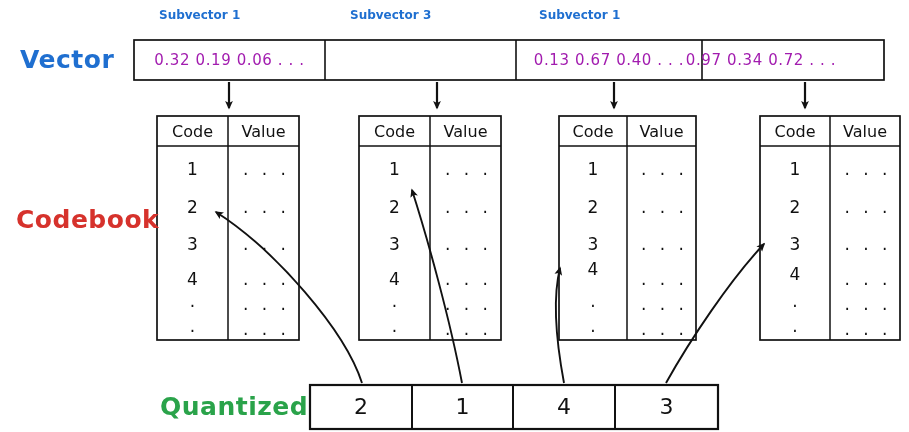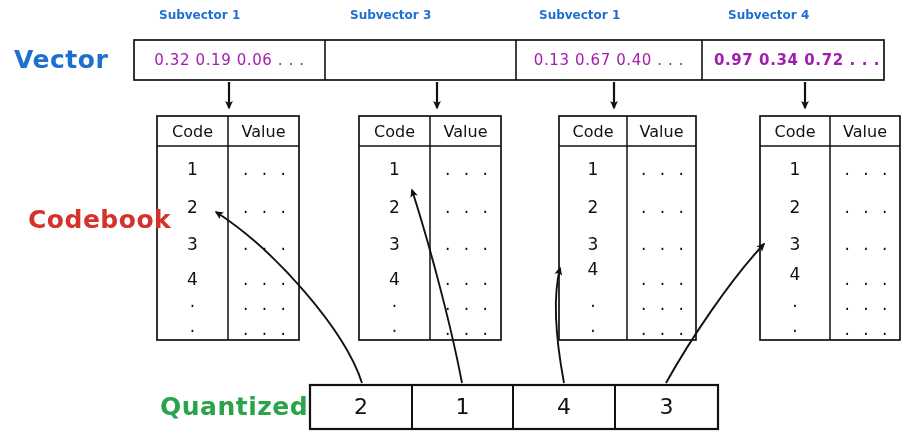--- a/index.html
+++ b/index.html
@@ -108,32 +108,31 @@
     </g>
 
     <g fill="none" stroke="#111" stroke-width="1.9">
       <path d="M362,383 C345,330 275,250 216,212" marker-end="url(#ah)"></path>
       <path d="M462,383 C450,320 428,240 412,190" marker-end="url(#ah)"></path>
       <path d="M564,383 C556,340 552,300 560,268" marker-end="url(#ah)"></path>
       <path d="M666,383 C690,340 730,280 764,244" marker-end="url(#ah)"></path>
     </g>
   </svg>
 
-  <div class="lbl side-label side-vector" style="left:14px;top:45px;">Vector</div>
-  <div class="lbl side-label side-codebook" style="left:28px;top:205px;">Codebook</div>
+  <div class="lbl side-label side-vector" style="left:20px;top:45px;">Vector</div>
+  <div class="lbl side-label side-codebook" style="left:16px;top:205px;">Codebook</div>
   <div class="lbl side-label side-quantized" style="left:160px;top:392px;">Quantized</div>
 
   <div class="sub-title" style="left:159px;top:8px;width:140px;">Subvector 1</div>
   <div class="sub-title" style="left:350px;top:8px;width:140px;">Subvector 3</div>
   <div class="sub-title" style="left:539px;top:8px;width:150px;">Subvector 1</div>
-  <div class="sub-title" style="left:728px;top:8px;width:150px;">Subvector 4</div>
 
   <div class="vec-cell" style="left:134px;width:191px;">0.32  0.19  0.06 . . .</div>
   <div class="vec-cell" style="left:516px;width:186px;">0.13  0.67  0.40 . . .</div>
-  <div class="vec-cell" style="left:702px;width:190px;font-weight:bold;">0.97  0.34  0.72 . . .</div>
+  <div class="vec-cell" style="left:666px;width:190px;">0.97  0.34  0.72 . . .</div>
 
   <div class="tbl-head" style="left:157px;top:118px;width:71px;">Code</div>
   <div class="tbl-head" style="left:228px;top:118px;width:71px;">Value</div>
   <div class="tbl-code" style="left:157px;top:161px;width:71px;">1</div>
   <div class="tbl-dots" style="left:231px;top:161px;width:71px;">. . .</div>
   <div class="tbl-code" style="left:157px;top:199px;width:71px;">2</div>
   <div class="tbl-dots" style="left:231px;top:199px;width:71px;">. . .</div>
   <div class="tbl-code" style="left:157px;top:236px;width:71px;">3</div>
   <div class="tbl-dots" style="left:231px;top:236px;width:71px;">. . .</div>
   <div class="tbl-code" style="left:157px;top:271px;width:71px;">4</div>

